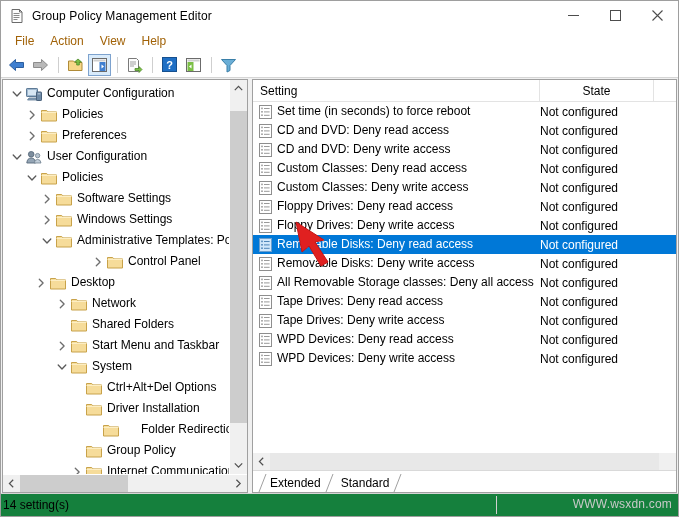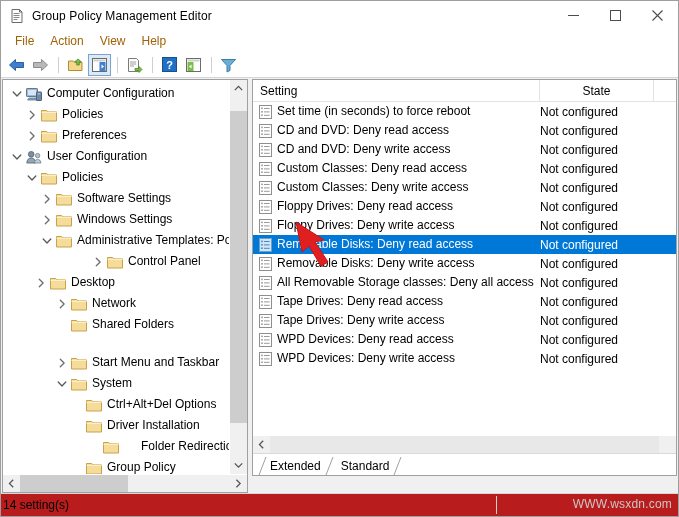--- a/index.html
+++ b/index.html
@@ -130,21 +130,21 @@
   }
   .splitter {
     width: 4px;
     background: #f0f0f0;
   }
   .pane-right {
     flex: 1 1 auto;
     box-sizing: border-box;
     background: #ffffff;
     border: 1px solid #a0a0a0;
-    margin: 1px 1px 17px 0;
+    margin: 1px 1px 0 0;
     display: flex;
     flex-direction: column;
     position: relative;
     overflow: hidden;
   }
 
   
   .tree-scroll {
     flex: 1 1 auto;
     position: relative;
@@ -323,21 +323,21 @@
     height: 18px;
   }
   .tab .slashL { left: -1px; }
   .tab .slashR { right: -4px; }
   .tab.active { font-weight: normal; }
 
   
   .statusbar {
     height: 22px;
     min-height: 22px;
-    background: #b91c1c;
+    background: #15803d;
     border-top: 1px solid #d6d6d6;
     display: flex;
     align-items: center;
     font-size: 12px;
     color: #000;
     padding-left: 2px;
     position: relative;
   }
   .status-sep {
     position: absolute;
@@ -633,21 +633,21 @@
             <div class="tree-row" style="padding-left: 51px;">
               <span class="twisty"></span>
               <span class="tico">
                 <svg width="16" height="14" viewBox="0 0 16 14">
                   <path d="M0.5 2.5 h5.2 l1.3 1.4 h8.5 v9.1 h-15z" fill="#f6dc9a" stroke="#c8a24a" stroke-width="1"></path>
                   <path d="M0.5 3.9 h15 v1.1 h-15z" fill="#fdeec3" stroke="none"></path>
                 </svg>
               </span>
               <span class="lbl">Shared Folders</span>
             </div>
-            <div class="tree-row" style="padding-left: 51px; margin-top: 17px;">
+            <div class="tree-row" style="padding-left: 51px;">
               <span class="twisty">
                 <svg width="10" height="10" viewBox="0 0 10 10">
                   <path d="M3.3 1.2 L7.1 5 L3.3 8.8" fill="none" stroke="#6e6e6e" stroke-width="1.3" stroke-linecap="round" stroke-linejoin="round"></path>
                 </svg>
               </span>
               <span class="tico">
                 <svg width="16" height="14" viewBox="0 0 16 14">
                   <path d="M0.5 2.5 h5.2 l1.3 1.4 h8.5 v9.1 h-15z" fill="#f6dc9a" stroke="#c8a24a" stroke-width="1"></path>
                   <path d="M0.5 3.9 h15 v1.1 h-15z" fill="#fdeec3" stroke="none"></path>
                 </svg>

